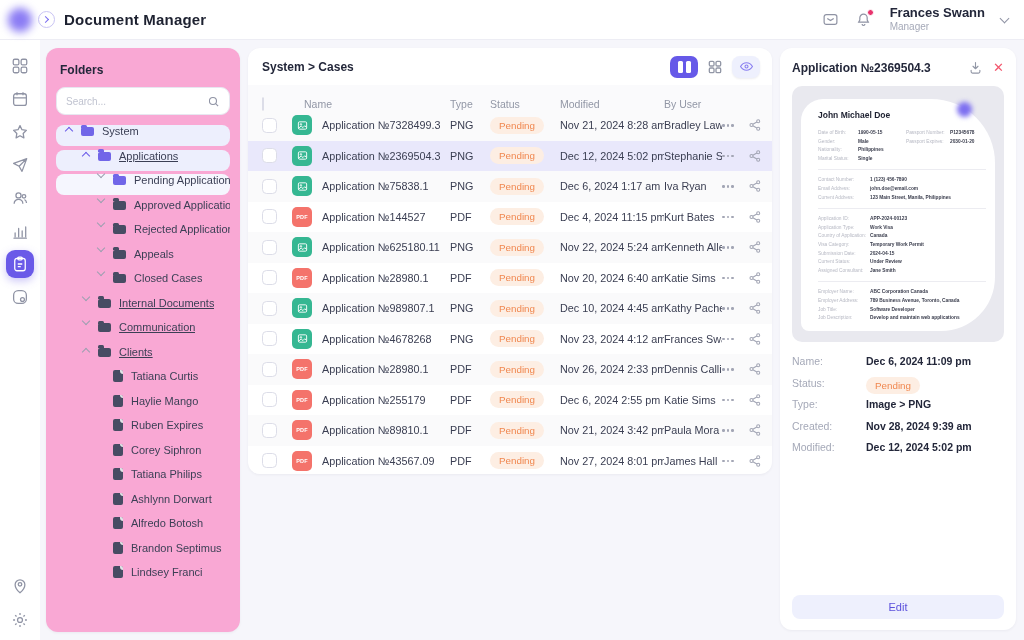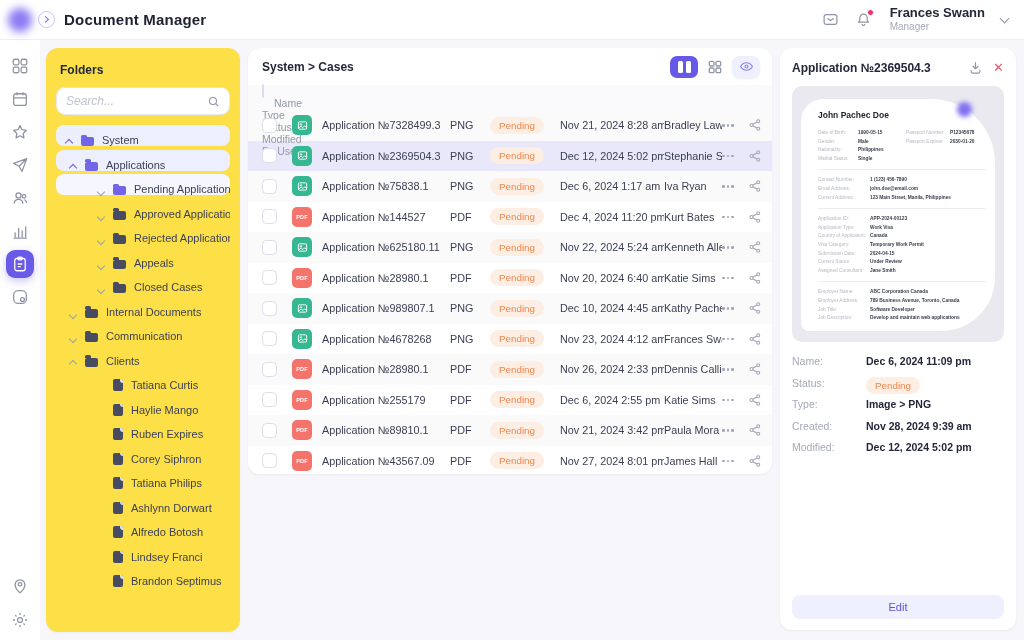--- a/index.html
+++ b/index.html
@@ -56,41 +56,41 @@
     width:28px; height:28px; margin-bottom:5px; border-radius:9px;
     display:flex; align-items:center; justify-content:center; color:#8f93a4; cursor:pointer;
   }
   .rail-item.active { background:#6a5ae8; color:#fff; box-shadow:0 3px 8px rgba(106,90,232,.35); }
   .rail-spacer { flex:1; }
   .rail-bottom { margin-bottom:6px; }
 
   
   .folders {
     position:absolute; left:46px; top:48px; width:194px; bottom:8px;
-    background:#fde047; border-radius:12px; box-shadow:0 1px 3px rgba(25,25,60,.05);
+    background:#f9a8d4; border-radius:12px; box-shadow:0 1px 3px rgba(25,25,60,.05);
     padding:13px 10px 10px 10px; overflow:hidden;
   }
   .folders-title { font-size:12px; font-weight:700; color:#23273a; margin:2px 0 10px 4px; }
   .search-box {
     height:28px; border:1px solid #e7e7f0; border-radius:9px;
     display:flex; align-items:center; padding:0 9px; margin-bottom:10px; background:#fff;
   }
   .search-box input {
-    border:none; outline:none; flex:1; font-size:12px; color:#3a3e52;
-    font-family:"Liberation Sans", sans-serif; background:transparent; min-width:0;font-style:italic;
+    border:none; outline:none; flex:1; font-size:10px; color:#3a3e52;
+    font-family:"Liberation Sans", sans-serif; background:transparent; min-width:0;
   }
   .search-box input::placeholder { color:#c0c3d0; }
   .search-box svg { color:#8f93a4; }
 
   .tree-item {
-    display:flex; align-items:flex-end; height:21px; margin-bottom:3.5px;
+    display:flex; align-items:flex-start; height:21px; margin-bottom:3.5px;
     border-radius:8px; cursor:pointer; font-size:11px; color:#3b3f55;
   }
   .tree-item[data-level="0"] { padding-left:10px; }
-  .tree-item[data-level="1"] { padding-left:14px; }
+  .tree-item[data-level="1"] { padding-left:27px;text-decoration:underline; }
   .tree-item[data-level="2"] { padding-left:42px; }
   .tree-item[data-hl="strong"] { background:#edeffd; }
   .tree-item[data-hl="light"]  { background:#f5f6fe; }
   .chev {
     width:6px; height:6px; border-left:1.5px solid #9ba0b0; border-bottom:1.5px solid #9ba0b0;
     flex:0 0 auto; margin-right:9px;
   }
   .tree-item[data-chev="down"] .chev { transform:rotate(-45deg); margin-top:-3px; }
   .tree-item[data-chev="up"] .chev   { transform:rotate(135deg); margin-top:3px; }
   .tree-item[data-chev="none"] .chev { visibility:hidden; }
@@ -123,22 +123,22 @@
   }
   .btn-cols i { width:5px; height:12px; background:#fff; border-radius:1.5px; }
   .btn-grid { color:#9297a6; cursor:pointer; }
   .btn-eye {
     width:28px; height:22px; border-radius:8px; background:#eef0fd; color:#8a7ff0;
     display:flex; align-items:center; justify-content:center; cursor:pointer;
     box-shadow:0 1px 2px rgba(25,25,60,.08);
   }
 
   .thead {
-    height:25px; background:#fafafc; display:flex; align-items:flex-start;
-    font-size:10.5px; color:#9297a6; padding-left:14px;flex-direction:column;
+    height:25px; background:#fafafc; display:flex; align-items:flex-end;
+    font-size:10.5px; color:#9297a6; padding-left:14px;
   }
   .th-check { width:30px; }
   .th-name { width:158px; padding-left:12px; }
   .th-type { width:40px; }
   .th-status { width:70px; }
   .th-mod { width:104px; }
   .th-user { width:58px; }
 
   .checkbox {
     width:15px; height:15px; border:1.5px solid #dcdde8; border-radius:4.5px;
@@ -434,27 +434,27 @@
 
       <div class="tree-item" data-level="2" data-chev="none" data-active="false" data-hl="none">
         <span class="chev"></span>
         <span class="t-ico file"></span>
         <span class="t-label">Alfredo Botosh</span>
       </div>
 
       <div class="tree-item" data-level="2" data-chev="none" data-active="false" data-hl="none">
         <span class="chev"></span>
         <span class="t-ico file"></span>
+        <span class="t-label">Brandon Septimus</span>
+      </div>
+
+      <div class="tree-item" data-level="2" data-chev="none" data-active="false" data-hl="none">
+        <span class="chev"></span>
+        <span class="t-ico file"></span>
         <span class="t-label">Lindsey Franci</span>
-      </div>
-
-      <div class="tree-item" data-level="2" data-chev="none" data-active="false" data-hl="none">
-        <span class="chev"></span>
-        <span class="t-ico file"></span>
-        <span class="t-label">Brandon Septimus</span>
       </div>
 
     </div>
 
 </section>
 
 <section class="main">
   <div class="main-head">
     <div class="breadcrumb">System &gt; Cases</div>
     <div class="views">
@@ -596,21 +596,21 @@
         </span>
         <span class="c-icon">
           <span class="ftype">
 
             <span class="glyph-pdf">PDF</span>
           </span>
         </span>
         <span class="c-name">Application №144527</span>
         <span class="c-type">PDF</span>
         <span class="c-status"><span class="badge">Pending</span></span>
-        <span class="c-mod">Dec 4, 2024 11:20 pm</span>
+        <span class="c-mod">Dec 4, 2024 11:15 pm</span>
         <span class="c-user">Kurt Bates</span>
         <span class="c-more">
           <i></i>
           <i></i>
           <i></i>
         </span>
         <span class="c-share">
           <svg width="14" height="14" viewBox="0 0 24 24" fill="none" stroke="currentColor" stroke-width="1.8">
             <circle cx="6" cy="12" r="2.6"></circle>
             <circle cx="17.5" cy="5.5" r="2.6"></circle>
@@ -884,21 +884,21 @@
           </svg>
       </span>
       <span class="x-icon">✕</span>
     </div>
   </div>
 
   <div class="preview">
     <div class="doc"></div>
     <div class="p-dot"></div>
     <div class="doc-inner">
-      <div class="p-name">John Pachec Doe</div>
+      <div class="p-name">John Michael Doe</div>
       <div class="p-grid">
         <div class="p-col-l">
 
             <div class="p-row">
               <span class="p-lab">Date of Birth:</span>
               <span class="p-val">1990-05-15</span>
             </div>
 
             <div class="p-row">
               <span class="p-lab">Gender:</span>

